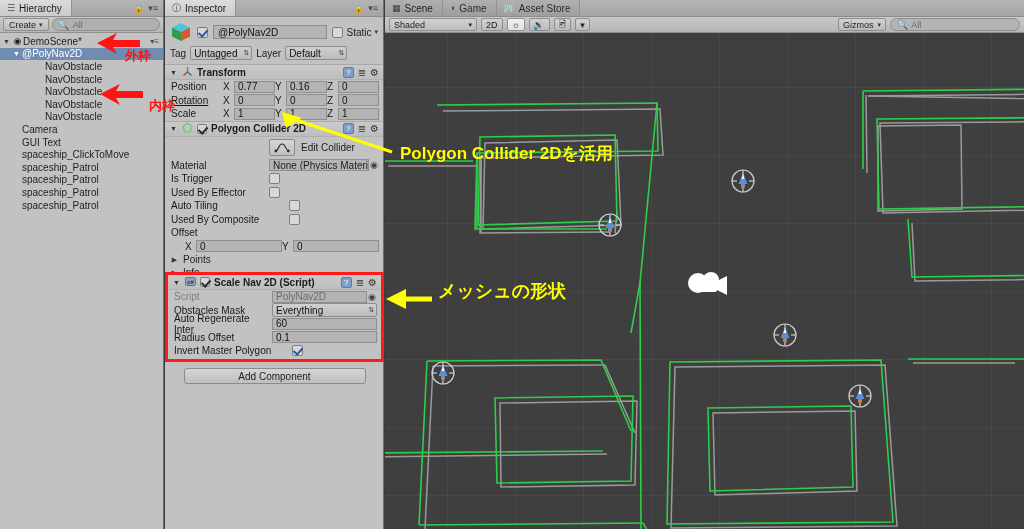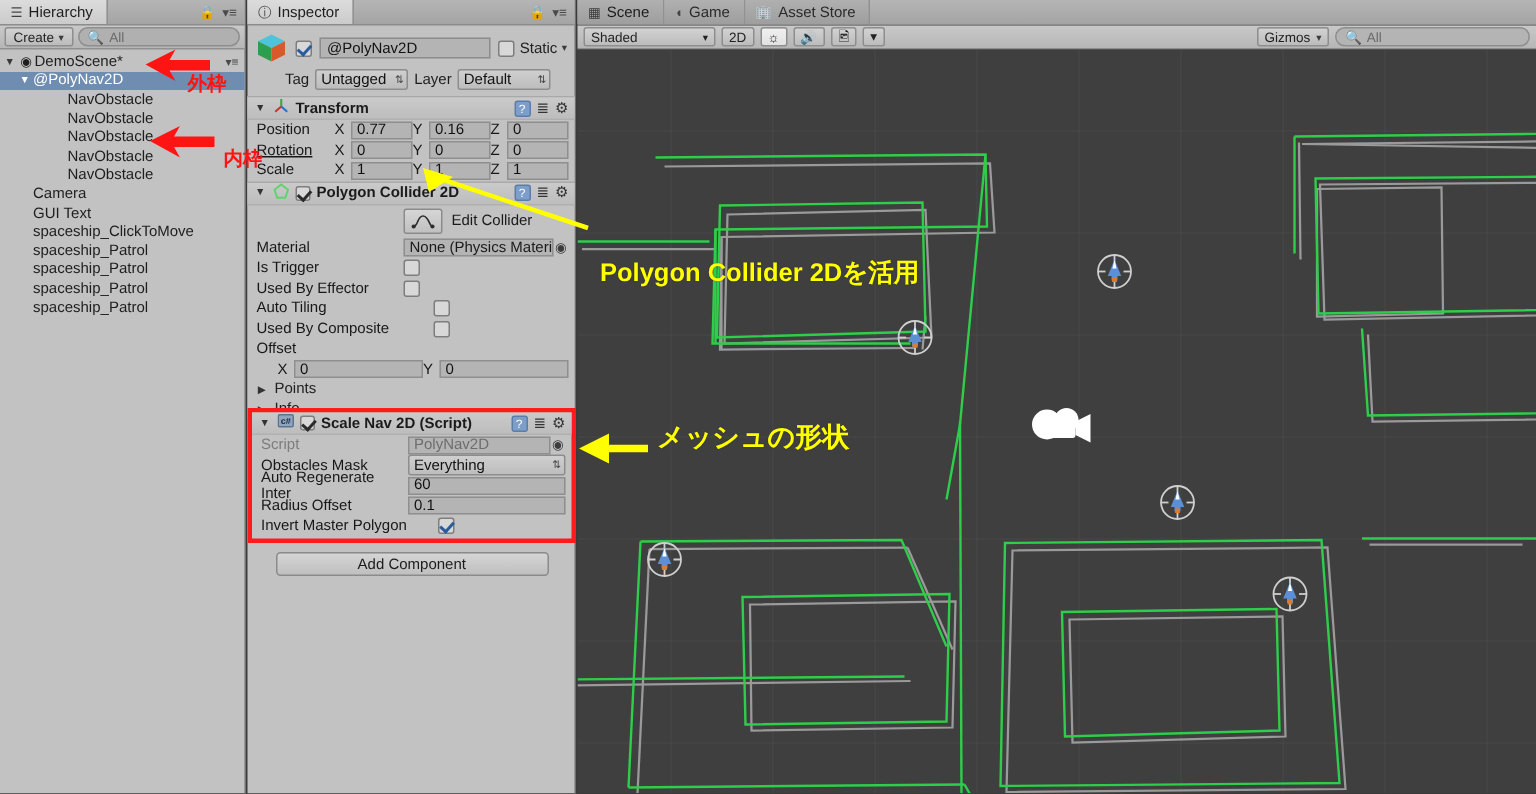--- a/index.html
+++ b/index.html
@@ -88,21 +88,21 @@
     border-radius:2px; position:relative;
   }
   .chkbox.on::after{
     content:""; position:absolute; left:2px; top:0px; width:4px; height:7px;
     border:solid #2b2b2b; border-width:0 2px 2px 0; transform:rotate(42deg);
   }
   .chkbox.blue.on::after{ border-color:#2a5c9e; }
   .statictog { display:flex; align-items:center; gap:3px; font-size:10px; flex:none; }
   .caret { font-size:7px; color:#3b3b3b; }
 
-  .taglayer { display:flex; align-items:center; gap:4px; padding:1px 0 4px 5px; font-size:10px;margin-left:20px;}
+  .taglayer { display:flex; align-items:center; gap:4px; padding:1px 0 4px 5px; font-size:10px;}
   .taglayer .lab { color:#1d1d1d; }
   .dropdown {
     height:14px; background:linear-gradient(#cfcfcf,#bdbdbd);
     border:1px solid #8d8d8d; border-radius:2px;
     display:flex; align-items:center; padding:0 3px; font-size:10px; color:#111;
   }
   .dropdown .dd-arrow{ margin-left:auto; font-size:7px; color:#444; letter-spacing:-1px;}
 
   .comp { border-top:1px solid #a9a9a9; background:#c2c2c2; }
   .comp-head {
@@ -722,16 +722,16 @@
     </g>
 
     <g>
       <line x1="400" y1="299" x2="432" y2="299" stroke="#ffff00" stroke-width="5"></line>
       <polygon points="386,299 406,289 406,309" fill="#ffff00"></polygon>
     </g>
   </svg>
 
   <div class="anno-red" id="anno-outer" style="left:125px; top:47px;">外枠</div>
   <div class="anno-red" id="anno-inner" style="left:125px; top:97px;padding-left:24px;">内枠</div>
-  <div class="anno" id="anno-collider" style="left:400px; top:142px; font-size:17px;margin-top:28px;">Polygon Collider 2Dを活用</div>
+  <div class="anno" id="anno-collider" style="left:400px; top:142px; font-size:17px;">Polygon Collider 2Dを活用</div>
   <div class="anno" id="anno-mesh" style="left:438px; top:279px; font-size:18px;">メッシュの形状</div>
 
 </div>
 
 </body></html>

